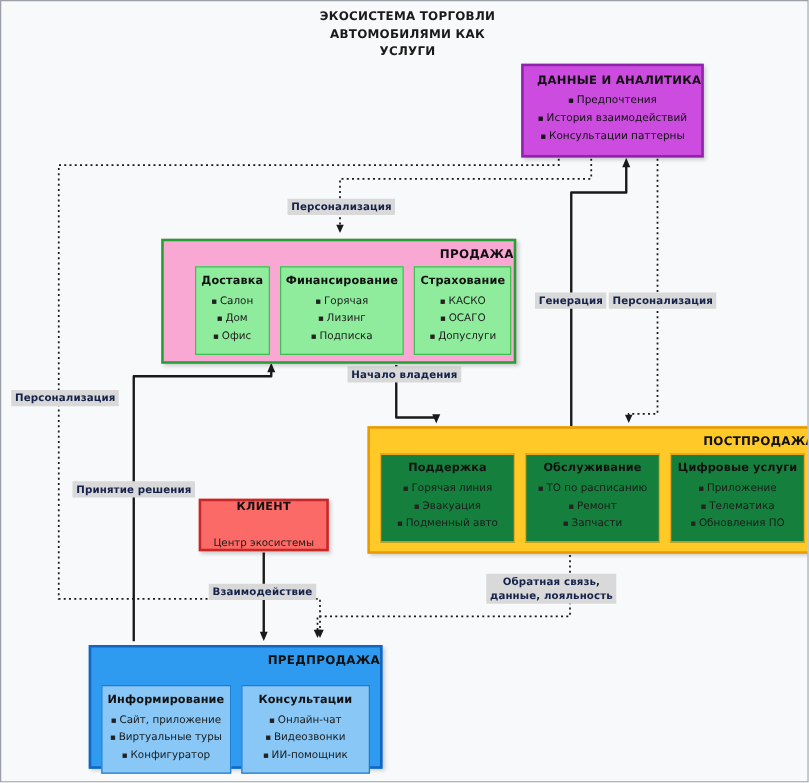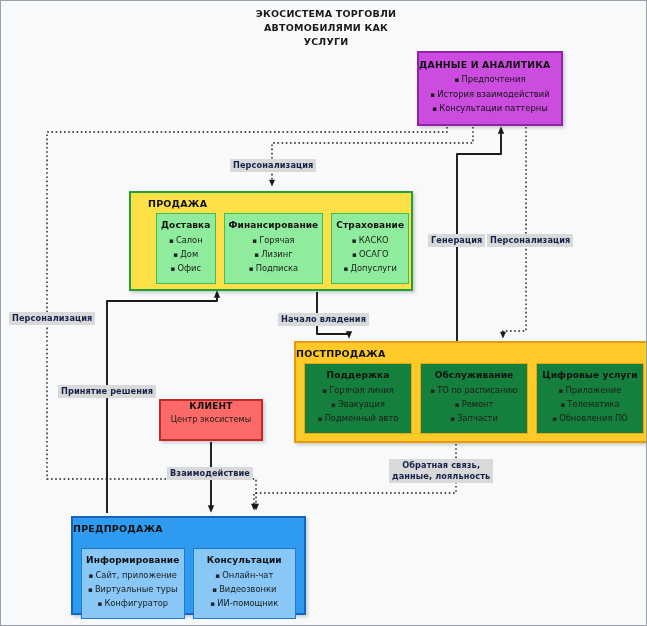--- a/index.html
+++ b/index.html
@@ -21,21 +21,21 @@
     text-align:center;font-size:9.5px;font-weight:bold;color:#1a1a1a;
     line-height:14px;letter-spacing:.2px;
   }
 
   
   .group{
     border-width:2px;border-style:solid;
     box-shadow:2px 2px 3px rgba(0,0,0,.18);
   }
   .group-title{
-    text-align:left;font-weight:bold;font-size:9.5px;color:#111;
+    text-align:right;font-weight:bold;font-size:9.5px;color:#111;
     padding-top:5px;letter-spacing:.2px;
   }
   .sub-row{display:flex;justify-content:space-between;padding:0 8px;gap:8px;}
   .sub{
     box-sizing:border-box;
     border-width:1.5px;border-style:solid;
     padding:6px 4px 7px 4px;
     flex:1;
   }
   .sub h4{
@@ -43,21 +43,21 @@
     text-align:center;letter-spacing:.1px;
   }
   .sub ul{margin:0;padding:0;list-style:none;text-align:center;}
   .sub li{
     font-size:8.3px;color:#1a1a1a;line-height:13px;white-space:nowrap;
   }
   .sub li:before{content:"\25AA\00a0";font-size:7px;color:#222;}
 
   
   #sale{left:128px;top:190px;width:284px;height:100px;
-    background:#fde047;border-color:#22a033;padding-left:17px;}
+    background:#f9a8d4;border-color:#22a033;padding-left:17px;}
   #sale .sub{background:#90EC9D;border-color:#3FBF52;}
 
   
   #aftersale{left:293px;top:340px;width:360px;height:102px;
     background:#FFC928;border-color:#E89B06;}
   #aftersale .sub{background:#15803d;border-color:#E8A61A;}
 
   
   #presale{left:70px;top:515px;width:235px;height:99px;
     background:#2E9BF0;border-color:#1565C0;}
@@ -67,21 +67,21 @@
   #data{left:416px;top:50px;width:146px;height:75px;
     background:#CC4CE0;border-color:#8E24AA;}
   #data .group-title{padding-top:6px;font-size:9.3px;}
   #data ul{margin:3px 0 0 0;padding:0;list-style:none;text-align:center;}
   #data li{font-size:8.4px;color:#111;line-height:13.5px;white-space:nowrap;}
   #data li:before{content:"\25AA\00a0";font-size:7px;}
 
   
   #client{left:158px;top:398px;width:104px;height:42px;
     background:#FB6A66;border-color:#C62828;
-    display:flex;flex-direction:column;align-items:center;justify-content:flex-start;}
+    display:flex;flex-direction:column;align-items:center;justify-content:space-between;}
   #client .c-title{font-size:9px;font-weight:bold;color:#111;letter-spacing:.2px;}
   #client .c-sub{font-size:8.2px;color:#1a1a1a;margin-top:3px;}
 
   
   .elabel{
     position:absolute;background:#d9d9d9;color:#15224a;
     font-size:8.2px;font-weight:bold;line-height:11px;
     padding:1px 3px;white-space:nowrap;text-align:center;
     letter-spacing:.1px;
   }
@@ -125,21 +125,21 @@
   </svg>
 
   <div class="elabel" style="left:229px;top:158px;">Персонализация</div>
 
   <div class="elabel" style="left:8px;top:311px;">Персонализация</div>
 
   <div class="elabel" style="left:486px;top:233px;">Персонализация</div>
 
   <div class="elabel" style="left:427px;top:233px;">Генерация</div>
 
-  <div class="elabel" style="left:277px;top:312px;">Начало владения</div>
+  <div class="elabel" style="left:277px;top:292px;">Начало владения</div>
 
   <div class="elabel" style="left:57px;top:384px;">Принятие решения</div>
 
   <div class="elabel" style="left:166px;top:466px;">Взаимодействие</div>
 
   <div class="elabel" style="left:388px;top:458px;">
     <div>Обратная связь,</div>
     <div>данные, лояльность</div>
   </div>
 

